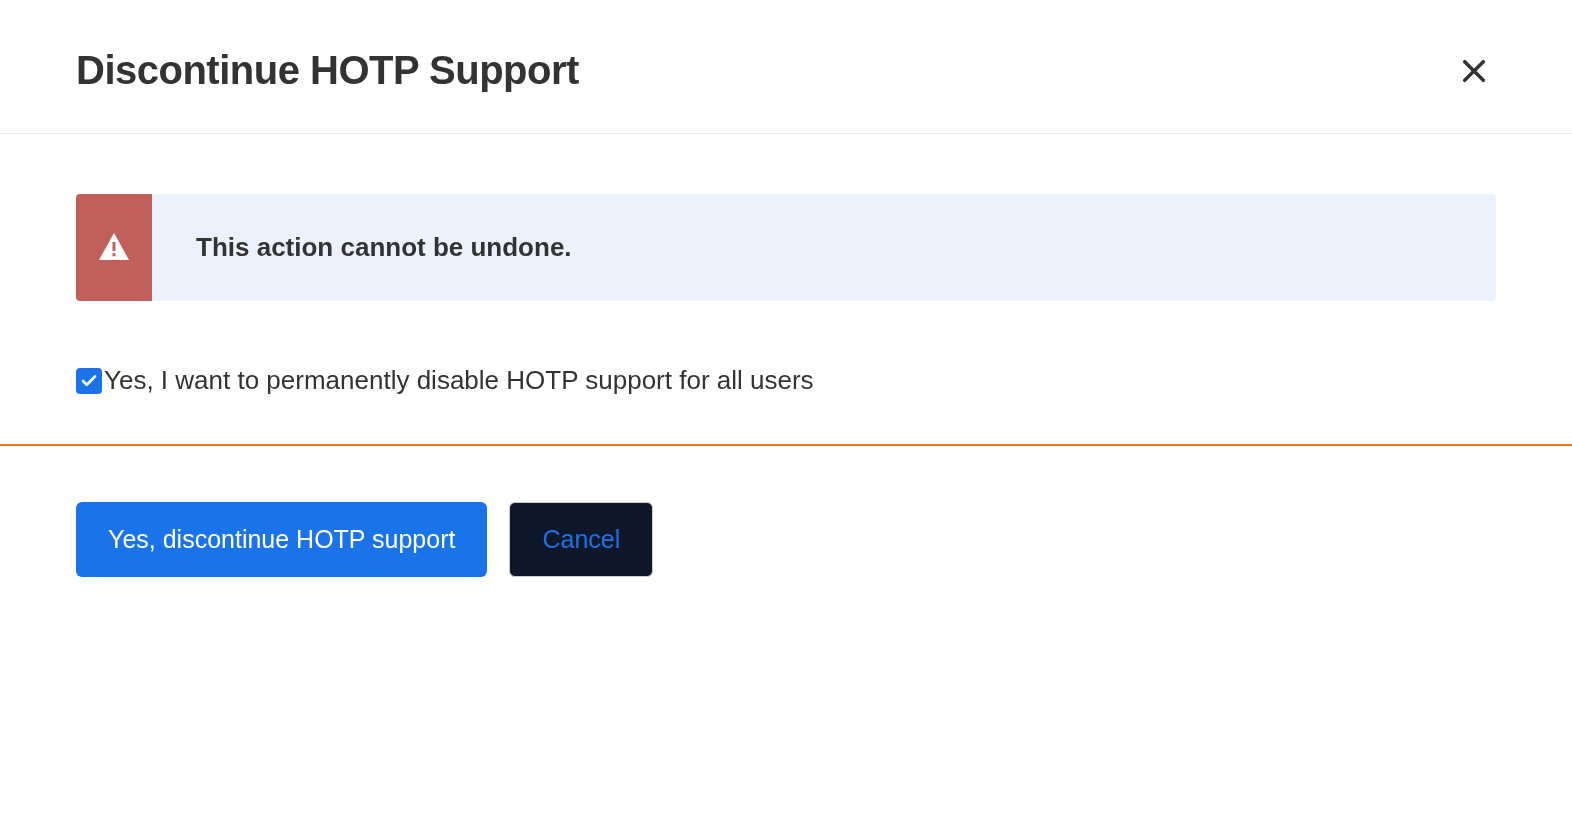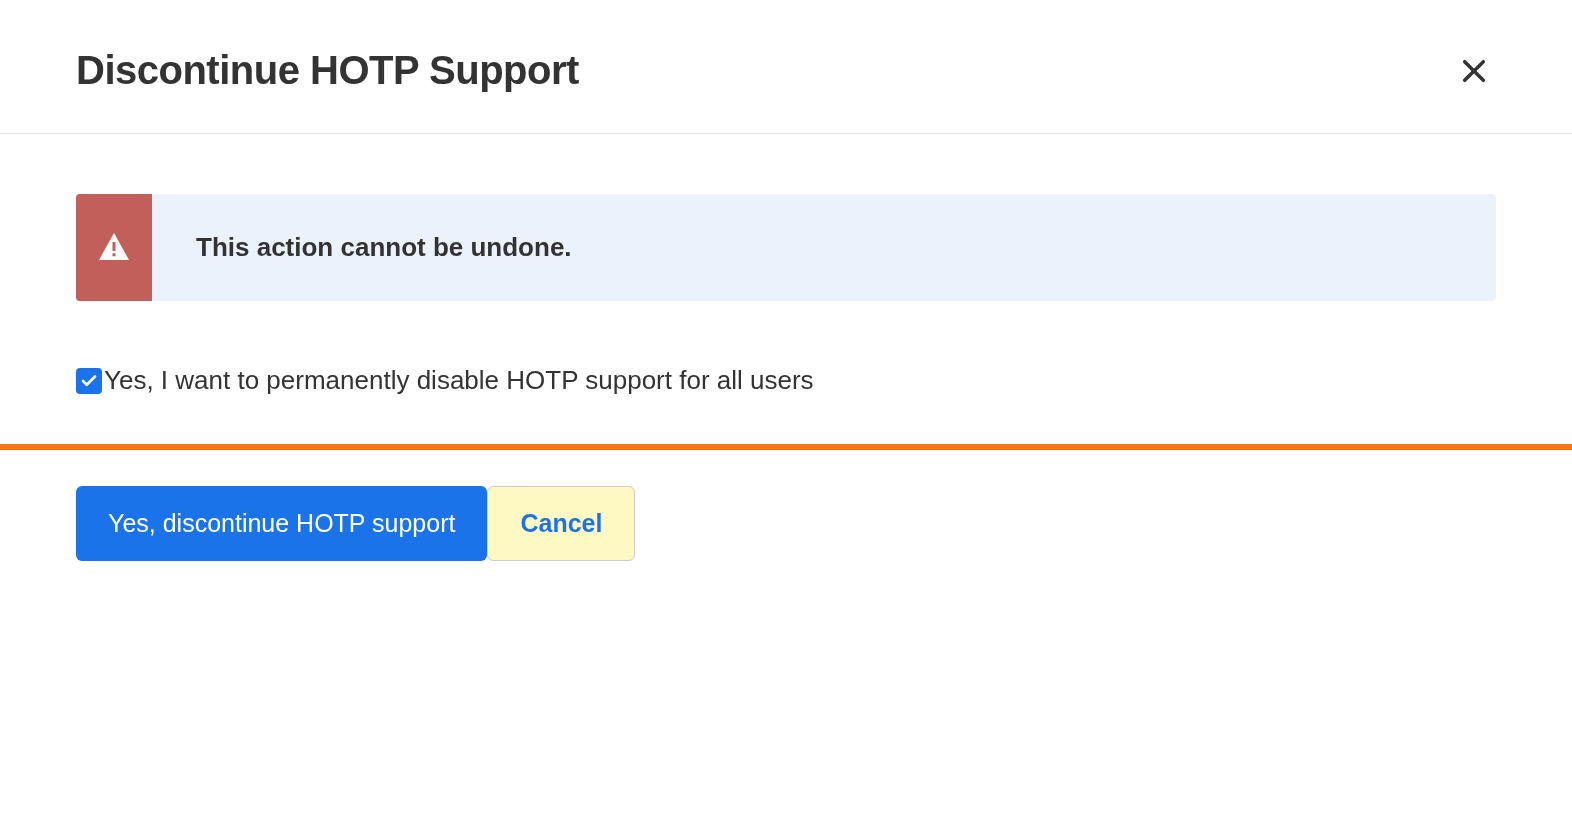--- a/index.html
+++ b/index.html
@@ -100,42 +100,43 @@
     .checkbox svg {
       width: 18px;
       height: 18px;
     }
     .checkbox-label {
       font-size: 26px;
       color: #333;
       cursor: pointer;
     }
     .modal-footer {
-      padding: 36px 76px;
-      border-top: 6px solid #f97316;
+      padding: 56px 76px;
+      border-top: 2px solid #f97316;
       display: flex;
+      gap: 22px;
     }
     .btn-primary {
       background: #1a73e8;
       color: #fff;
       border: none;
       border-radius: 6px;
       padding: 22px 32px;
       font-size: 25px;
       font-weight: 500;
       cursor: pointer;
     }
     .btn-secondary {
-      background: #fef9c3;
+      background: #0f172a;
       color: #1a73e8;
       border: 1px solid #ccc;
       border-radius: 6px;
       padding: 22px 32px;
       font-size: 25px;
-      font-weight: 700;
+      font-weight: 400;
       cursor: pointer;
     }
   </style>
 </head>
 <body>
 
 <div class="modal">
   <div class="modal-header">
     <h1 class="modal-title">Discontinue HOTP Support</h1>
     <button class="close-button">

